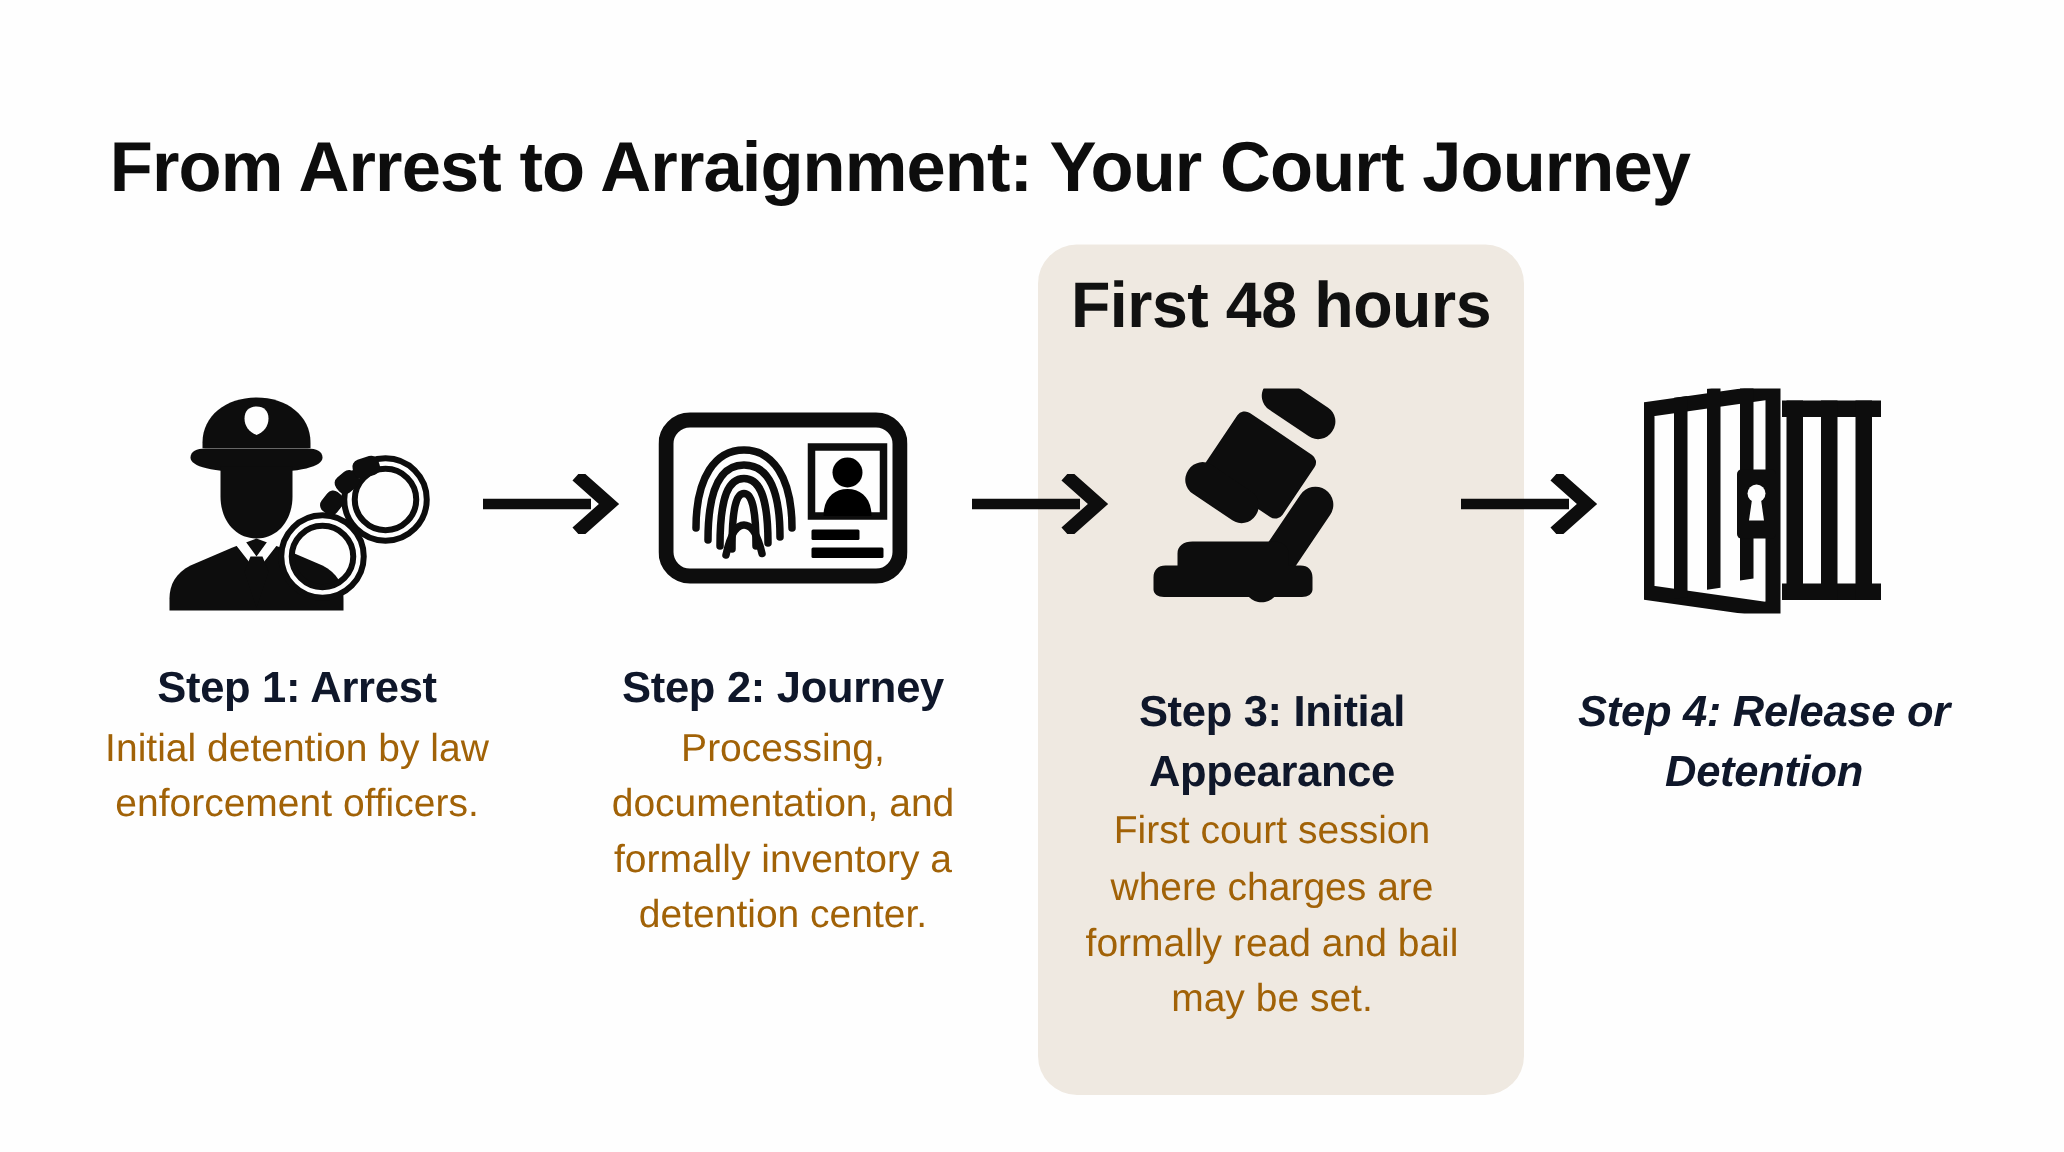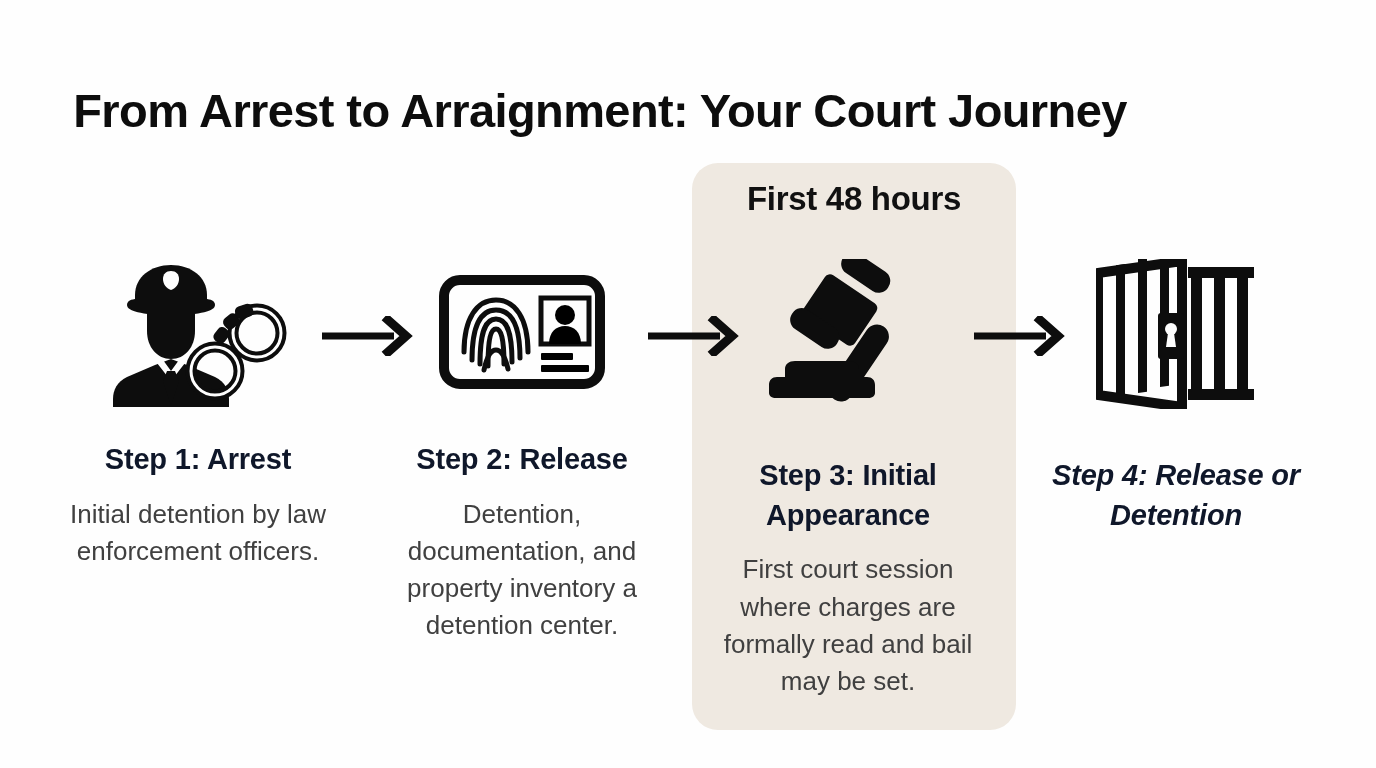--- a/index.html
+++ b/index.html
@@ -39,21 +39,21 @@
     background: #EFE9E1;
     border-radius: 26px;
     z-index: 0;
   }
   #highlight-badge {
     position: absolute;
     left: 692px;
     top: 180px;
     width: 324px;
     text-align: center;
-    font-size: 33px;
+    font-size: 43px;
     font-weight: bold;
     color: #111111;
     z-index: 3;
     letter-spacing: -0.3px;
   }
 
   
   .step {
     position: absolute;
     top: 250px;
@@ -76,22 +76,21 @@
     font-size: 29px;
     font-weight: bold;
     line-height: 1.37;
     color: #0f172a;
     margin-top: 22px;
     letter-spacing: -0.2px;
   }
   .step-desc {
     font-size: 26px;
     line-height: 1.43;
-    color: #404040;
-    margin-top: 16px;
+    color: #a16207;
     padding: 0 6px;
   }
   #step-3 .step-title,
   #step-4 .step-title { margin-top: 38px; }
 
   
   .arrow {
     position: absolute;
     top: 316px;
     width: 96px;
@@ -161,22 +160,22 @@
 
         <rect x="102" y="24" width="48" height="46" fill="none" stroke="#0d0d0d" stroke-width="5"></rect>
         <circle cx="126" cy="41" r="10"></circle>
         <path d="M110 70 C110 58 117 52 126 52 C135 52 142 58 142 70 Z"></path>
 
         <rect x="102" y="79" width="32" height="7" rx="1"></rect>
         <rect x="102" y="91" width="48" height="7" rx="1"></rect>
       </g>
     </svg>
   </div>
-  <div class="step-title">Step 2: Release</div>
-  <div class="step-desc">Detention, documentation, and property inventory a detention center.</div>
+  <div class="step-title">Step 2: Journey</div>
+  <div class="step-desc">Processing, documentation, and formally inventory a detention center.</div>
 </div>
 
 <div class="step" id="step-3">
   <div class="step-icon">
     <svg width="175" height="150" viewBox="0 0 175 150" aria-hidden="true">
       <g fill="#0d0d0d">
 
         <rect x="48" y="26" width="62" height="50" rx="6" transform="rotate(34 79 51)"></rect>
 
         <rect x="78" y="2" width="54" height="23" rx="11" transform="rotate(34 105 13)"></rect>

